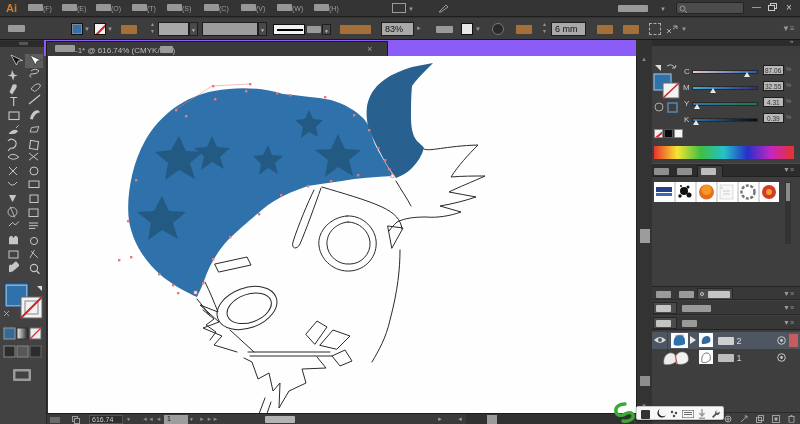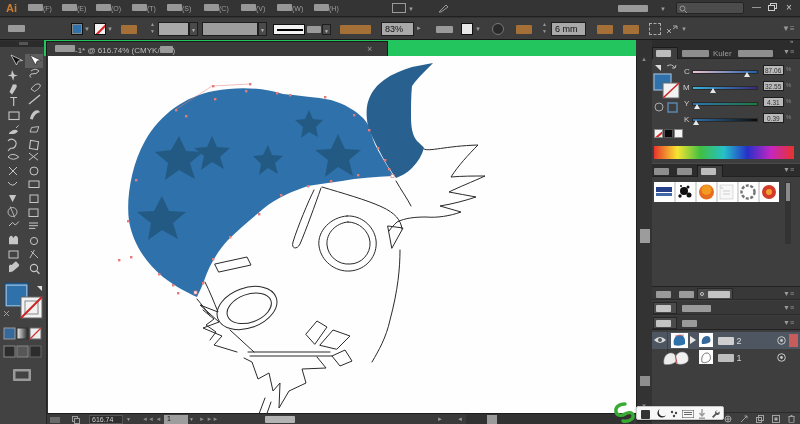--- a/index.html
+++ b/index.html
@@ -172,21 +172,21 @@
     <rect x="15.5" y="325.5" width="13" height="7" fill="#424242"></rect>
   </g>
   <defs>
         <linearGradient id="g1" x1="0" y1="0" x2="1" y2="0">
           <stop offset="0" stop-color="#eee"></stop>
           <stop offset="1" stop-color="#222"></stop>
         </linearGradient>
       </defs>
 </svg>
 
-<div class="abs" style="left:44px;top:40px;width:592px;height:16px;background:#22c55e;">
+<div class="abs" style="left:44px;top:40px;width:592px;height:16px;background:#8b5cf6;">
   <div class="abs" style="left:2px;top:1px;width:342px;height:15px;background:#3a3a3a;border:1px solid #1a1a1a;border-bottom:none;">
     <span class="abs" style="left:8px;top:3px;font-size:8px;color:#bdbdbd;white-space:nowrap;"><i class="zh" style="width:20px;background:#9a9a9a;vertical-align:0.5px;"></i>-1* @ 616.74% (CMYK/<i class="zh" style="width:13px;background:#9a9a9a;vertical-align:0px;"></i>)</span>
     <span class="abs" style="left:320px;top:2px;font-size:9px;color:#9a9a9a;">×</span>
   </div>
 </div>
 
 <div class="abs" style="left:48px;top:56px;width:588px;height:357px;background:#fefefe;overflow:hidden;">
   <svg width="588" height="357" viewBox="48 56 588 357">
 
     <path d="M197 297 C188 293 176 287 163 277 C146 263 133 244 129 221 C126 199 131 166 145 141 C160 114 186 96 214 91 C240 86 263 88 283 94 C300 96 316 97 331 100 C345 104 356 111 363 118 C368 123 370 129 372 136 C375 147 381 155 386 164 C389 169 392 173 393 176 C375 177 358 178 342 181 C330 183 318 184 308 186 C293 191 276 198 263 209 C250 220 240 228 228 240 C217 252 209 266 204 281 C202 287 199 292 197 297 Z" fill="#2e71ab"></path>
@@ -300,28 +300,20 @@
     <div class="abs" style="left:21px;top:1px;width:10px;height:9px;background:#9a9a9a;"></div>
   </div>
 </div>
 
 <div class="abs" style="left:652px;top:40px;width:148px;height:384px;background:#3d3d3d;">
 
   <div class="abs" style="left:0;top:0;width:148px;height:6px;background:#2c2c2c;">
     <span class="abs" style="left:138px;top:-2px;color:#aaa;font-size:6px;">»</span>
   </div>
 
-  <div class="abs" style="left:0;top:6px;width:148px;height:13px;background:#2c2c2c;border-bottom:1px solid #222;">
-    <div class="abs" style="left:0px;top:1px;width:26px;height:12px;background:#3e3e3e;border:1px solid #1c1c1c;border-bottom:none;"></div>
-    <i class="abs zh" style="left:4px;top:4px;width:15px;background:#bdbdbd;"></i>
-    <i class="abs zh" style="left:30px;top:4px;width:27px;background:#8e8e8e;"></i>
-    <span class="abs" style="left:61px;top:3px;font-size:8px;color:#9e9e9e;">Kuler</span>
-    <i class="abs zh" style="left:86px;top:4px;width:35px;background:#8e8e8e;"></i>
-    <span class="abs" style="left:131px;top:2px;color:#999;font-size:7px;">▼≡</span>
-  </div>
 
   <div class="abs" style="left:0;top:19px;width:148px;height:104px;background:#3e3e3e;">
     <svg class="abs" style="left:1px;top:4px;" width="36" height="56" viewBox="0 0 36 56">
       <path d="M2 2 l6 0 l0 6 z" fill="#ddd"></path>
       <path d="M14 3 q5 -3 8 2 l-3 0 m3 0 l1 -3" stroke="#bbb" fill="none" stroke-width="1"></path>
       <rect x="1" y="11" width="17" height="16" fill="#2e71ab" stroke="#9bb8d4" stroke-width="1.2"></rect>
       <rect x="10" y="20" width="16" height="15" fill="#f2f2f2" stroke="#666" stroke-width="1"></rect>
       <path d="M10 35 L26 20" stroke="#c22" stroke-width="1.5"></path>
       <circle cx="6" cy="44" r="4" fill="none" stroke="#aaa" stroke-width="1"></circle>
       <rect x="15" y="40" width="9" height="9" fill="none" stroke="#5b87ad" stroke-width="1.5"></rect>

